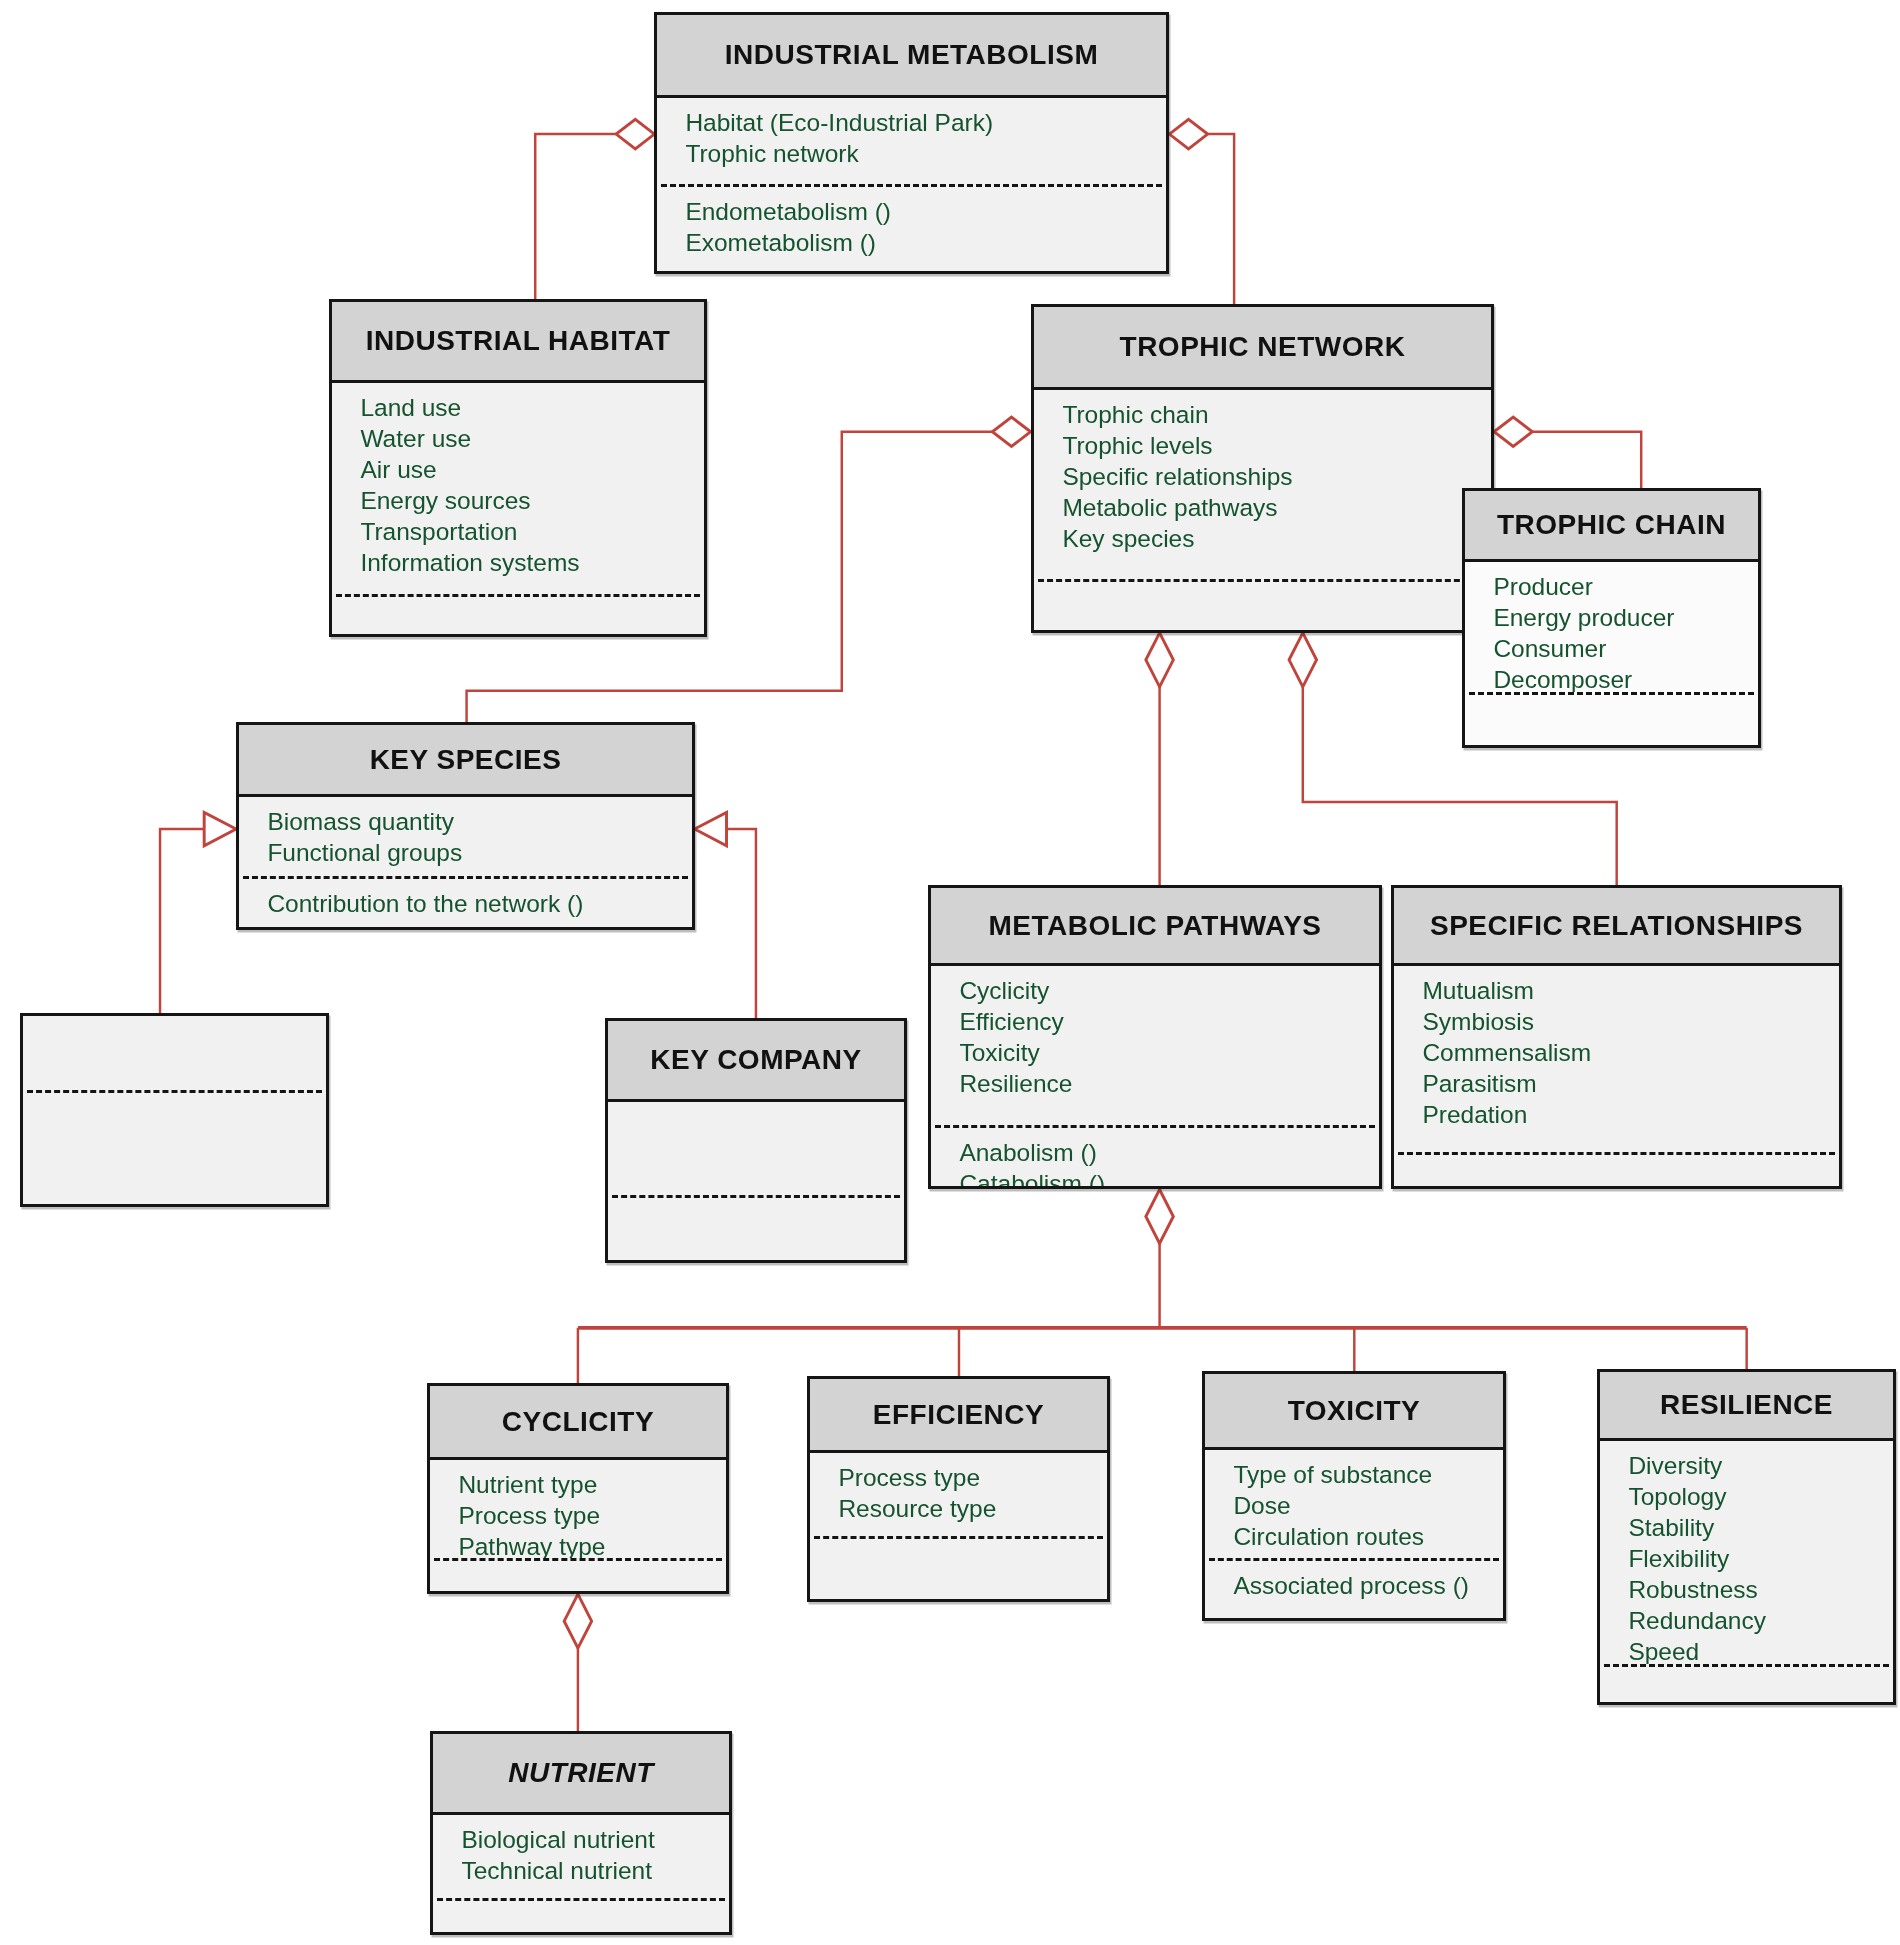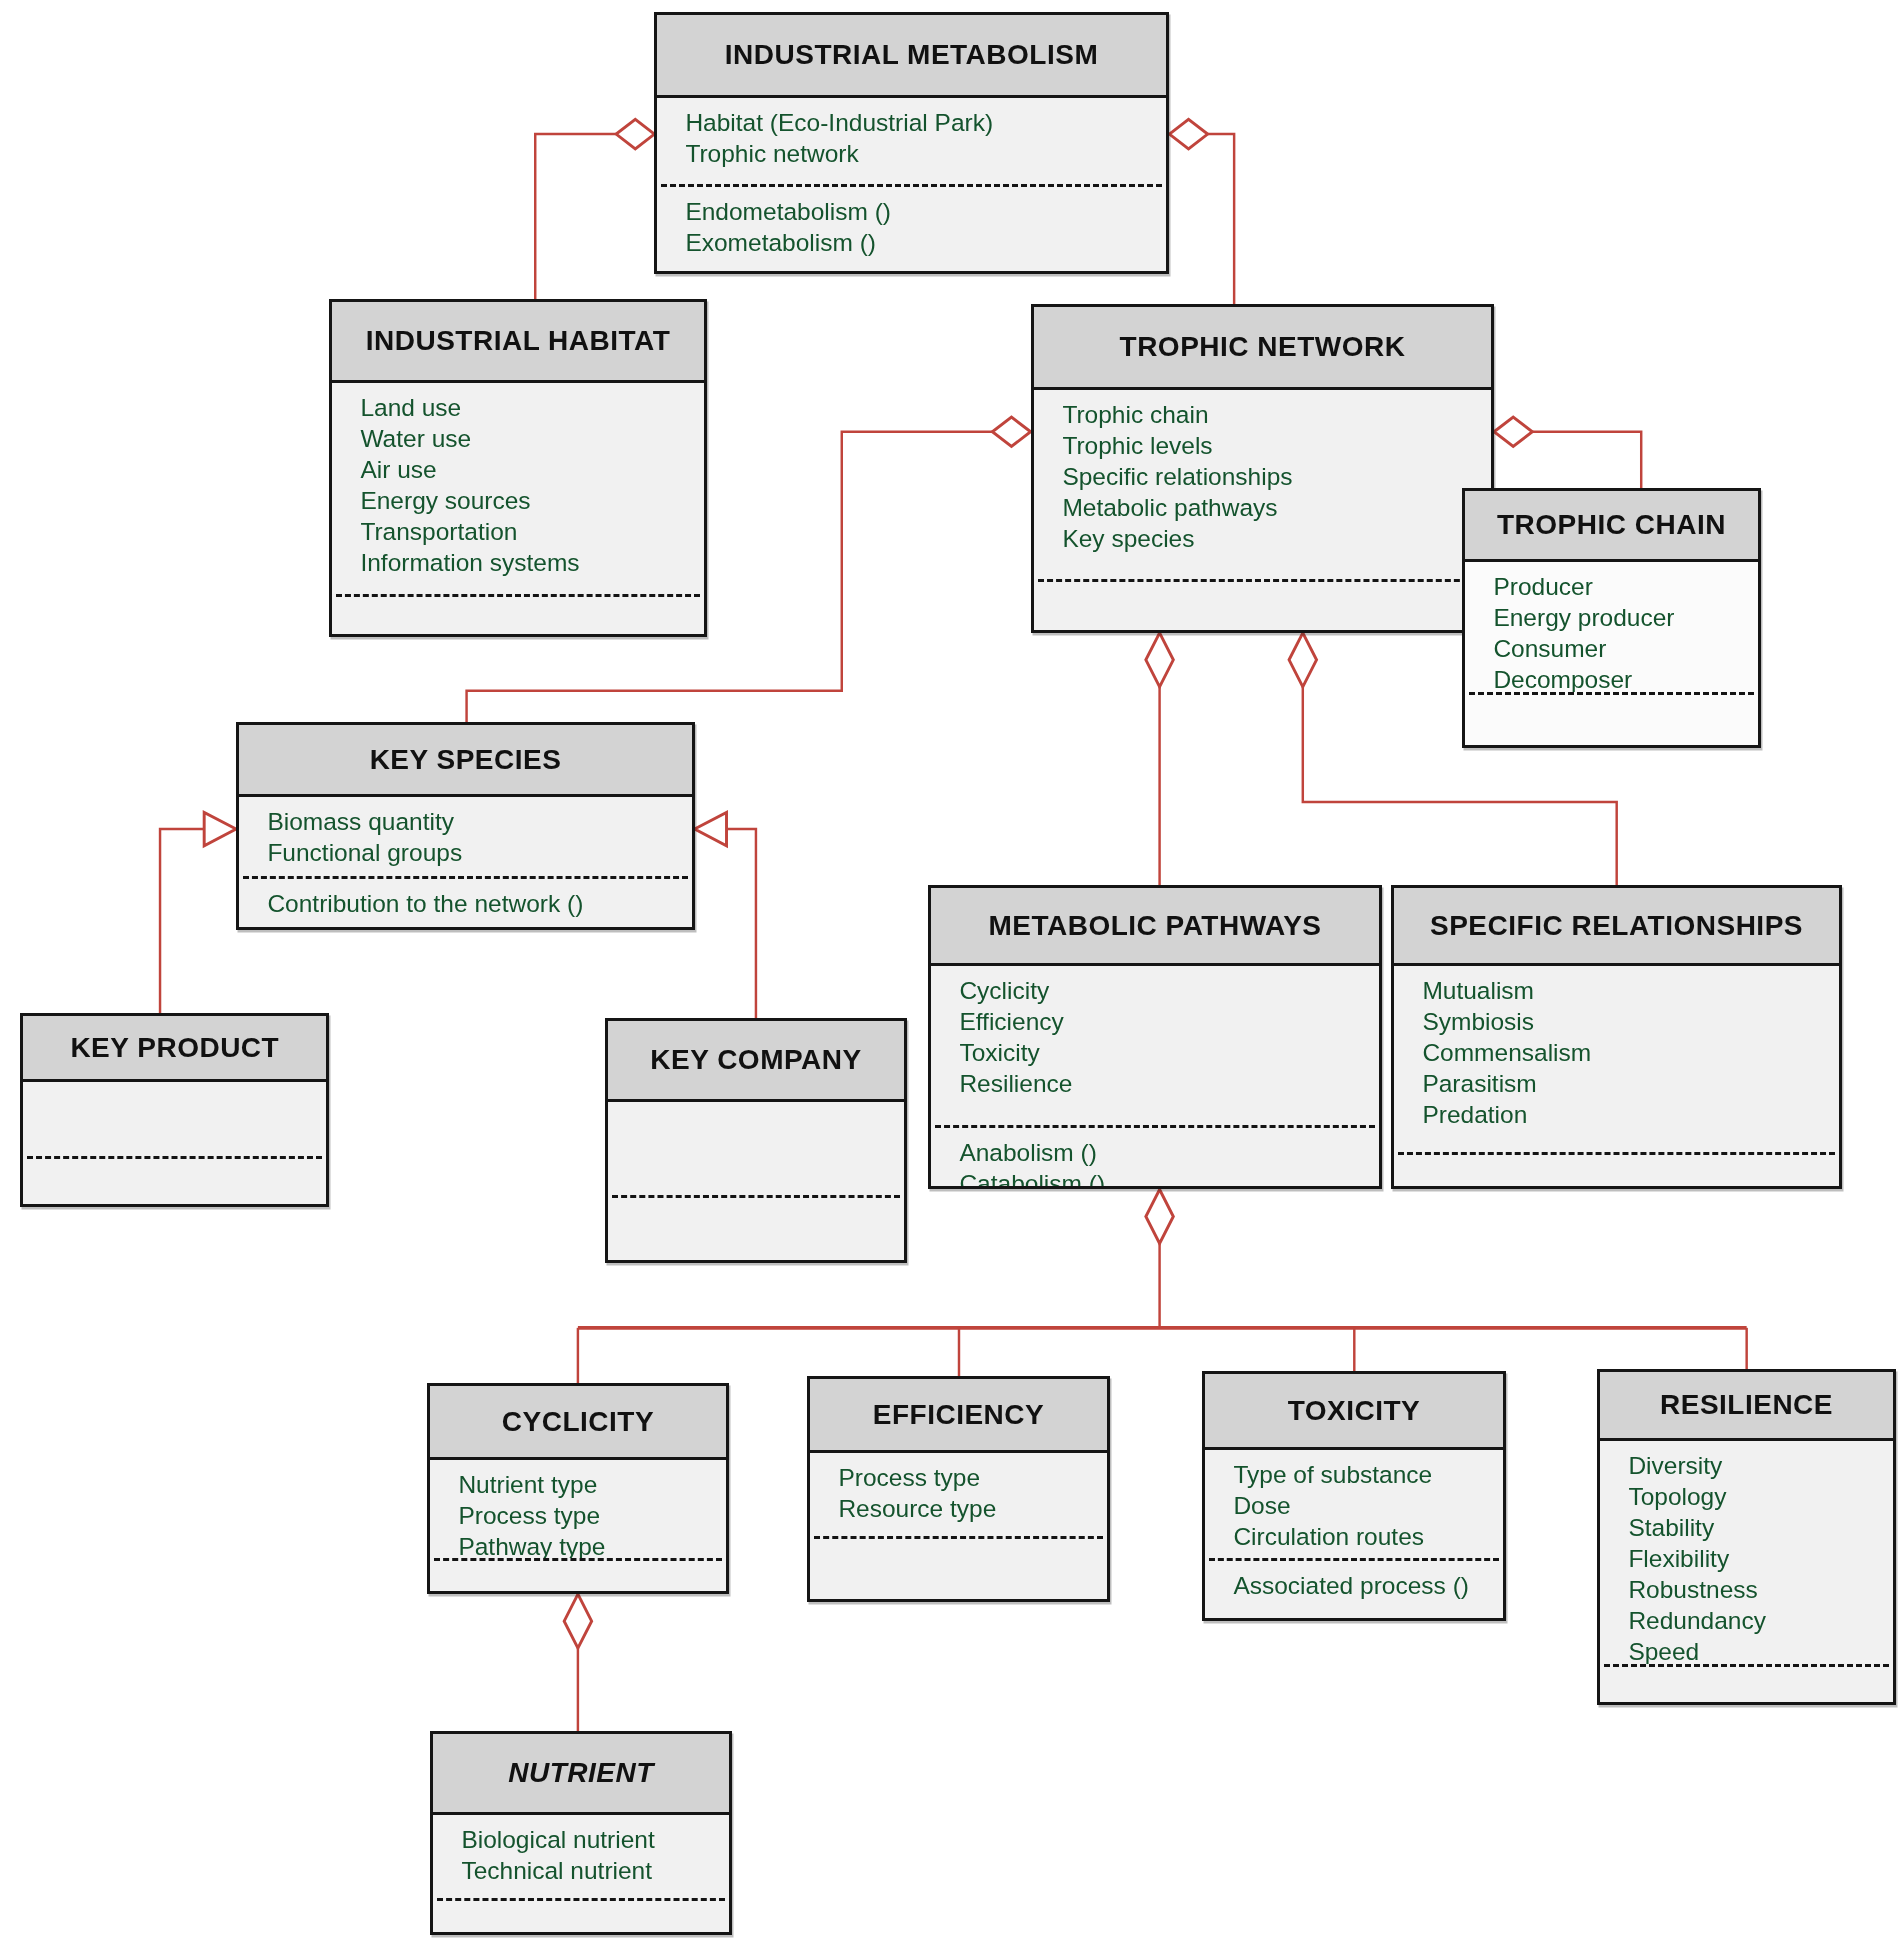--- a/index.html
+++ b/index.html
@@ -147,21 +147,20 @@
       <div class="line">Biomass quantity</div>
       <div class="line">Functional groups</div>
     </div>
     <div class="sep"></div>
     <div class="ops">
       <div class="line">Contribution to the network ()</div>
     </div>
   </div>
 
   <div class="uml-class" id="box-kp">
-    <div class="hdr">KEY PRODUCT</div>
     <div class="attrs"></div>
     <div class="sep"></div>
     <div class="ops"></div>
   </div>
 
   <div class="uml-class" id="box-kc">
     <div class="hdr">KEY COMPANY</div>
     <div class="attrs"></div>
     <div class="sep"></div>
     <div class="ops"></div>

